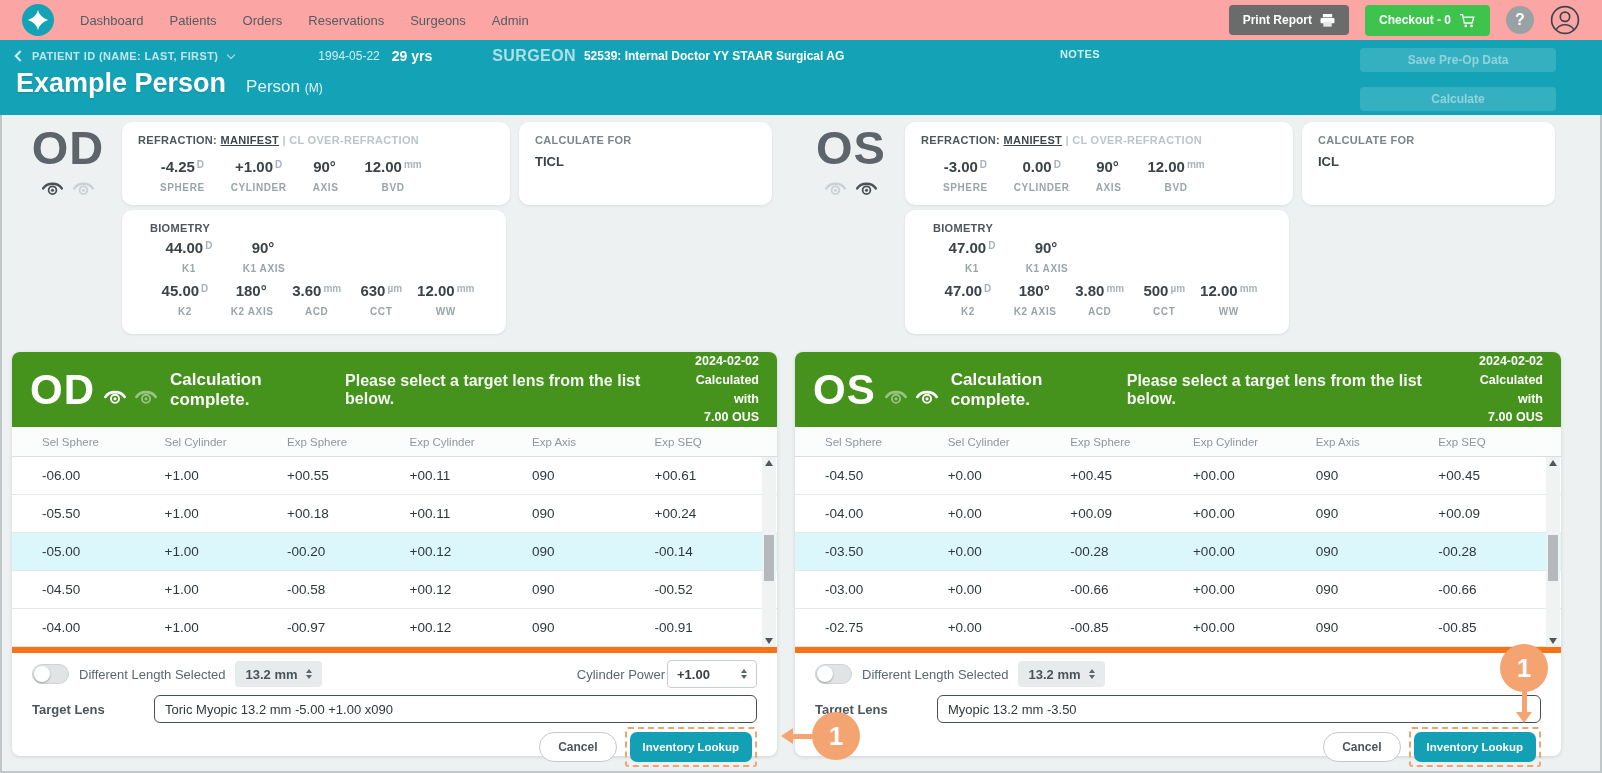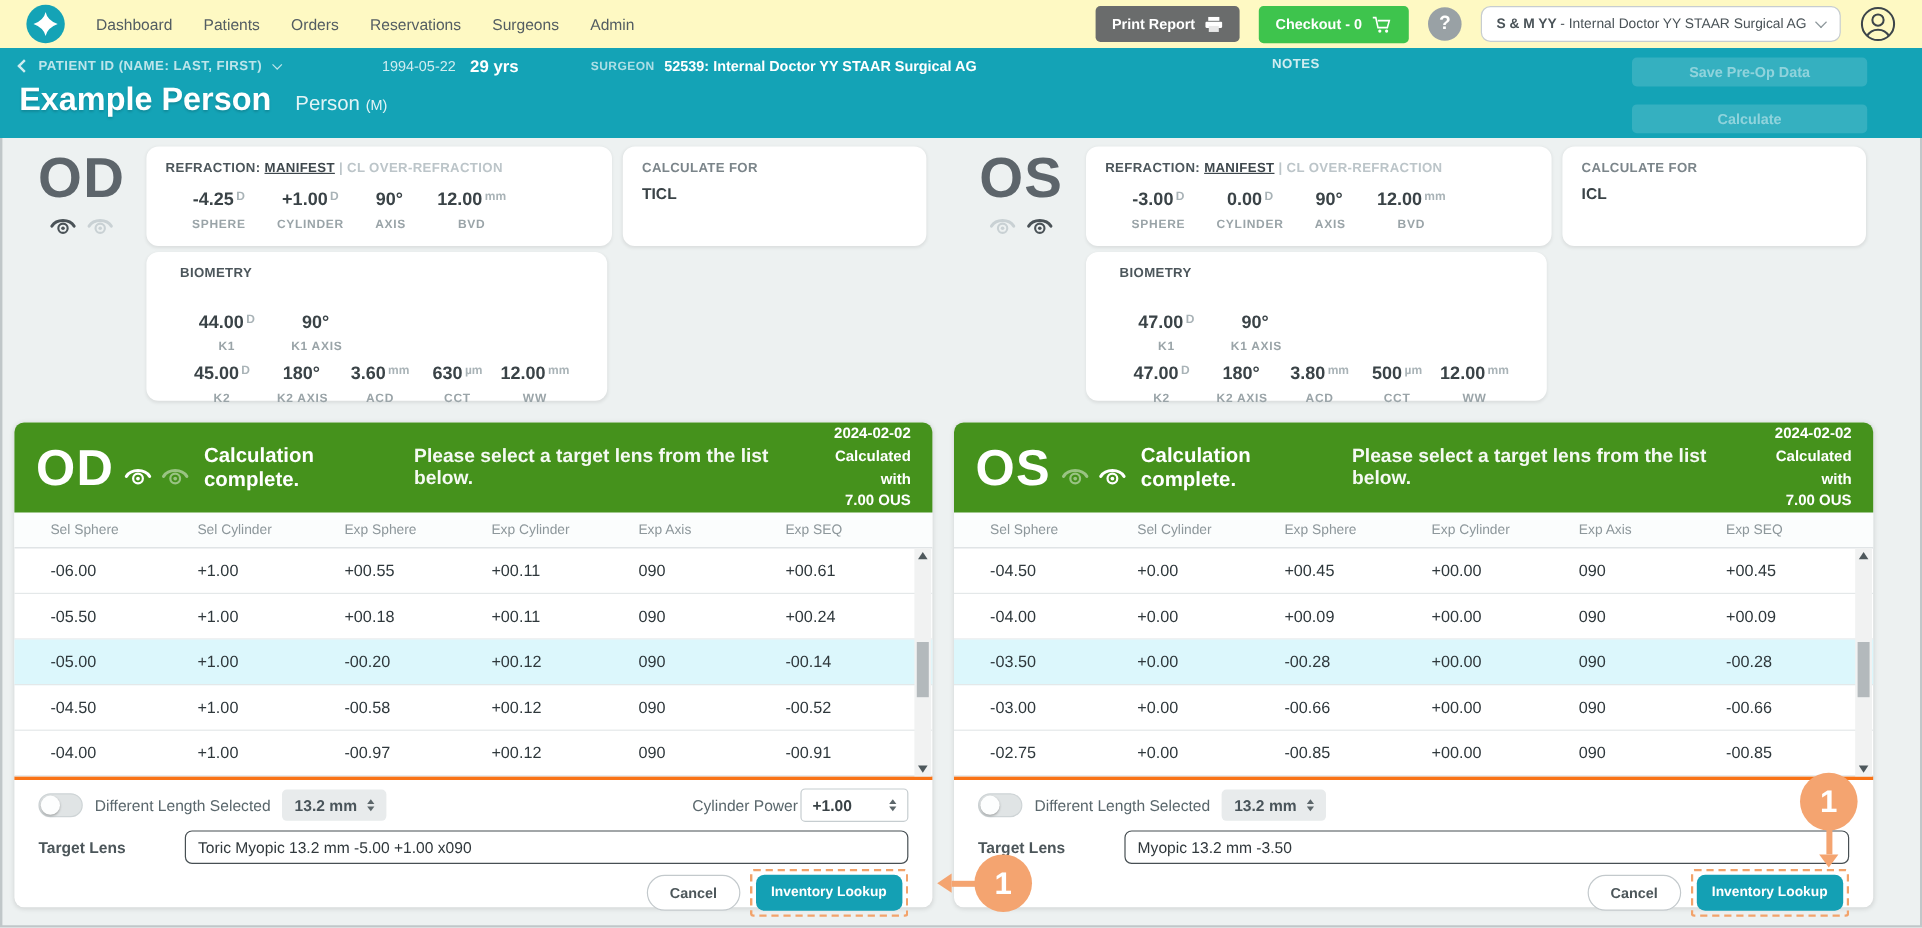--- a/index.html
+++ b/index.html
@@ -1,41 +1,41 @@
 <!DOCTYPE html>
 <html><head>
 <meta charset="utf-8">
 <style>
   *{margin:0;padding:0;box-sizing:border-box}
   body{margin:0;background:#d8dcde;font-family:"Liberation Sans",sans-serif}
   .page{position:relative;width:1602px;height:773px;background:#edf1f1;overflow:hidden;box-shadow:inset 0 0 0 2px #c0c7c9}
 
   
-  .topbar{position:absolute;left:0;top:0;width:1602px;height:40px;background:#fef9c3;display:flex;align-items:center;padding:0 22px;gap:26px}
+  .topbar{position:absolute;left:0;top:0;width:1602px;height:40px;background:#fca5a5;display:flex;align-items:center;padding:0 22px;gap:26px}
   .logo{width:32px;height:32px;border-radius:50%;background:#14a3b6;display:flex;align-items:center;justify-content:center;flex:0 0 auto}
   .logo svg{width:22px;height:22px}
   .navlink{font-size:13px;color:#535d62;font-weight:500;cursor:pointer}
   .topbar-right{margin-left:auto;display:flex;align-items:center;gap:16px}
   .btn-print{background:#6a6c6c;color:#fff;font-size:12px;font-weight:bold;border:none;border-radius:4px;padding:8px 14px;display:flex;align-items:center;gap:8px;cursor:pointer}
   .btn-checkout{background:#3ec44d;color:#fff;font-size:12px;font-weight:bold;border:none;border-radius:4px;padding:8px 14px;display:flex;align-items:center;gap:8px;cursor:pointer}
   .help-circle{width:28px;height:28px;border-radius:50%;background:#99a1a5;color:#fff;font-size:16px;font-weight:bold;display:flex;align-items:center;justify-content:center;cursor:pointer}
   .surgeon-select{width:300px;height:30px;background:#fff;border:1px solid #c7cdd0;border-radius:8px;display:flex;align-items:center;padding:0 12px;font-size:11.5px;color:#4a5358;cursor:pointer;white-space:nowrap;overflow:hidden}
   .surgeon-select b{margin-right:3px}
   .chev{width:7px;height:7px;border-right:1.6px solid #8d979b;border-bottom:1.6px solid #8d979b;transform:rotate(45deg);display:inline-block;flex:0 0 auto;margin-left:auto;margin-bottom:3px}
   .avatar{width:30px;height:30px;cursor:pointer}
 
   
   .pheader{position:absolute;left:0;top:40px;width:1602px;height:75px;background:#14a3b6;color:#fff}
   .ph-row1{position:absolute;left:16px;top:7px;display:flex;align-items:center;gap:8px}
   .back-chev{width:8px;height:8px;border-left:2px solid rgba(255,255,255,.8);border-bottom:2px solid rgba(255,255,255,.8);transform:rotate(45deg);cursor:pointer}
   .ph-id{font-size:11px;font-weight:bold;letter-spacing:.4px;color:rgba(255,255,255,.72);cursor:pointer}
   .ph-id-caret{width:6px;height:6px;border-right:1.6px solid rgba(255,255,255,.72);border-bottom:1.6px solid rgba(255,255,255,.72);transform:rotate(45deg);margin:0 4px 3px 2px}
   .ph-dob{font-size:12px;color:rgba(255,255,255,.8);margin-left:72px}
   .ph-age{font-size:14px;font-weight:bold;color:#fff;margin-left:4px}
-  .ph-surgeon-label{font-size:10px;font-weight:bold;letter-spacing:.4px;color:rgba(255,255,255,.65);margin-left:52px}
+  .ph-surgeon-label{font-size:16px;font-weight:bold;letter-spacing:.4px;color:rgba(255,255,255,.65);margin-left:52px}
   .ph-surgeon-value{font-size:12px;font-weight:bold;color:#fff}
   .ph-notes{position:absolute;left:1060px;top:8px;font-size:11px;font-weight:bold;letter-spacing:.4px;color:rgba(255,255,255,.8)}
   .ph-name{position:absolute;left:16px;top:28px;display:flex;align-items:baseline;gap:20px}
   .ph-name .big{font-size:27px;font-weight:bold;color:#fff;text-shadow:0 1px 2px rgba(0,0,0,.15)}
   .ph-name .sub{font-size:17px;color:rgba(255,255,255,.88)}
   .ph-name .gender{font-size:12px;color:rgba(255,255,255,.88)}
   .ph-btn{position:absolute;left:1360px;width:196px;height:24px;border-radius:4px;background:rgba(255,255,255,.14);border:none;color:rgba(255,255,255,.45);font-size:12px;font-weight:bold;cursor:default}
   .ph-btn.b1{top:8px}.ph-btn.b2{top:47px}
 
   
@@ -53,21 +53,21 @@
   .fieldrow{display:flex;margin-top:12px}
   .field{text-align:center}
   .fval{font-size:15px;font-weight:bold;color:#3a4347;white-space:nowrap}
   .funit{font-size:10px;color:#a9b3b7;font-weight:bold;vertical-align:4px;margin-left:2px}
   .flabel{font-size:10px;color:#9aa4a8;letter-spacing:.6px;margin-top:7px;font-weight:bold}
   .calcfor-card{padding:12px 16px}
   .calcfor-label{font-size:11px;font-weight:bold;color:#7b858a;letter-spacing:.3px}
   .calcfor-value{font-size:13px;font-weight:bold;color:#3a4347;margin-top:8px}
   .bio-card{padding:12px 28px}
   .bio-title{font-size:11px;font-weight:bold;color:#4c565b;letter-spacing:.3px}
-  .bio-row{display:flex;margin-top:26px}
+  .bio-row{display:flex;margin-top:5px}
   .bio-row .field{width:72px}
   .bio-row .field:first-child{width:78px}
 
   
   .panel{position:absolute;background:#fff;border-radius:8px;box-shadow:0 1px 4px rgba(0,0,0,.12)}
   .greenhead{height:75px;background:#45921c;border-radius:8px 8px 0 0;display:flex;align-items:center;padding:0 18px;color:#fff;position:relative}
   .greenhead .eye-big{font-size:42px;font-weight:600;line-height:1;letter-spacing:1px}
   .greenhead .icons{display:flex;gap:7px;margin:14px 0 0 8px}
   .greenhead .eye-ic{width:24px;height:17px}
   .gh-solid{color:#ffffff}.gh-dim{color:rgba(255,255,255,.45)}
@@ -78,21 +78,21 @@
   .thead span{font-size:11.5px;color:#8d979b}
   .trow{height:38px;display:grid;grid-template-columns:repeat(6,1fr);align-items:center;padding-left:30px;border-bottom:1px solid #e4e8e9;font-size:13.5px;color:#2f383c;cursor:pointer}
   .trow.selected{background:#dcf7fc}
   .tbody{position:relative}
   .vscroll{position:absolute;right:1px;top:0;width:14px;height:190px;background:#f1f2f2;display:flex;flex-direction:column;align-items:center;justify-content:space-between;padding:3px 0}
   .vs-up{width:0;height:0;border-left:4px solid transparent;border-right:4px solid transparent;border-bottom:6px solid #4e585c;cursor:pointer}
   .vs-down{width:0;height:0;border-left:4px solid transparent;border-right:4px solid transparent;border-top:6px solid #4e585c;cursor:pointer}
   .vs-thumb{position:absolute;left:2px;top:78px;width:10px;height:46px;background:#b3b9bc;cursor:grab}
 
   
-  .controls{padding:8px 20px 0 20px;border-top:3px solid #f97316}
+  .controls{padding:8px 20px 0 20px;border-top:6px solid #f97316}
   .crowA{display:flex;align-items:center;gap:10px;height:26px}
   .toggle{width:37px;height:20px;border-radius:10px;background:#e0e4e5;border:1px solid #ced4d6;position:relative;cursor:pointer;flex:0 0 auto}
   .toggle .knob{position:absolute;left:1px;top:1px;width:16px;height:16px;border-radius:50%;background:#fdfefe;box-shadow:0 1px 2px rgba(0,0,0,.3)}
   .clabel{font-size:13px;color:#5a676c}
   .sel-gray{background:#e8ebec;border:none;border-radius:4px;height:26px;display:flex;align-items:center;gap:8px;padding:0 10px;font-size:13px;color:#49545a;font-weight:bold;cursor:pointer}
   .cyl-wrap{margin-left:auto;display:flex;align-items:center;gap:2px}
   .sel-white{background:#fff;border:1px solid #c6cdd0;border-radius:4px;height:28px;width:90px;display:flex;align-items:center;justify-content:space-between;padding:0 9px;font-size:13px;color:#394246;font-weight:bold;cursor:pointer}
   .updown{display:inline-flex;flex-direction:column;gap:2px}
   .updown i{display:block;width:0;height:0}
   .updown .u{border-left:3.5px solid transparent;border-right:3.5px solid transparent;border-bottom:4.5px solid #5c666a}
@@ -142,25 +142,20 @@
         <span>Checkout - 0</span>
         <svg width="17" height="15" viewBox="0 0 20 18">
             <path d="M1 2h3l2.2 10h9.3l2-7H6" fill="none" stroke="#fff" stroke-width="1.6"></path>
             <circle cx="8" cy="15.5" r="1.6" fill="#fff"></circle>
             <circle cx="14.8" cy="15.5" r="1.6" fill="#fff"></circle>
           </svg>
       </button>
       <div class="help-circle">
           <span>?</span>
         </div>
-      <div class="surgeon-select">
-        <b>S &amp; M YY</b>
-        <span>- Internal Doctor YY STAAR Surgical AG</span>
-        <i class="chev"></i>
-      </div>
       <svg class="avatar" viewBox="0 0 32 32">
           <circle cx="16" cy="16" r="14.3" fill="none" stroke="#3d454a" stroke-width="1.8"></circle>
           <circle cx="16" cy="12.5" r="5" fill="none" stroke="#3d454a" stroke-width="1.8"></circle>
           <path d="M6.5 26.5a10.5 9.5 0 0 1 19 0" fill="none" stroke="#3d454a" stroke-width="1.8"></path>
         </svg>
     </div>
   </div>
 
   <div class="pheader">
     <div class="ph-row1">

